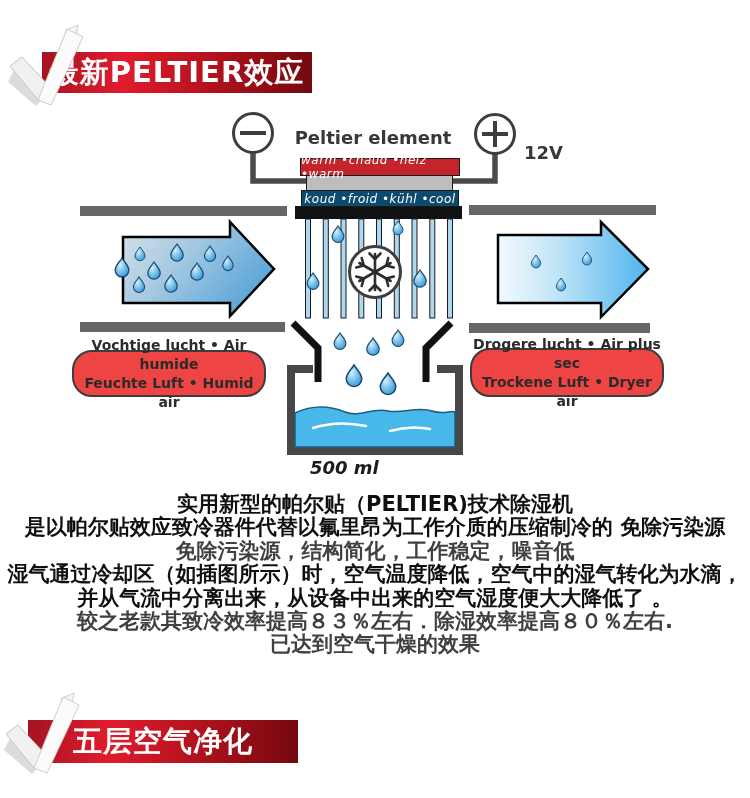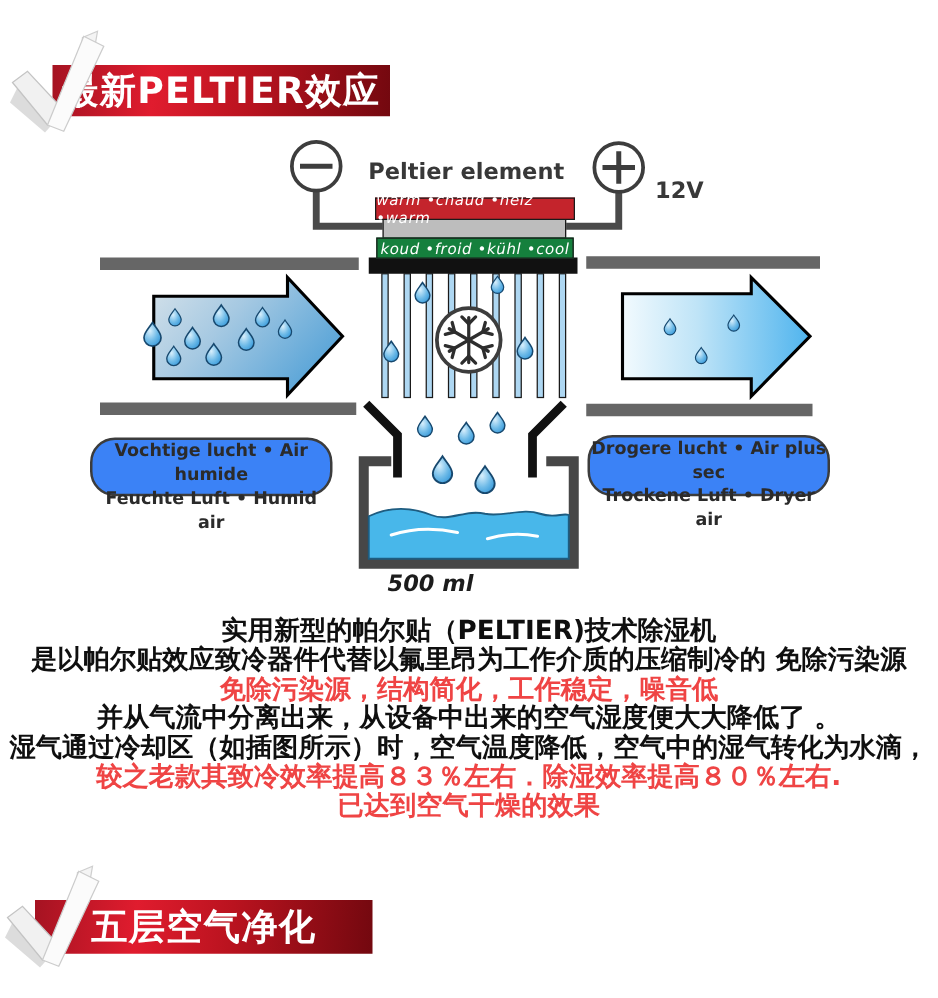--- a/index.html
+++ b/index.html
@@ -25,43 +25,43 @@
 
   .stack-bar {
     position:absolute; box-sizing:border-box; border:1.5px solid #1a1a1a;
     display:flex; align-items:center; justify-content:center;
     font-style:italic; color:#fff; font-size:12px; font-weight:400;
     letter-spacing:0.5px;
   }
   #hot-bar  { left:300px; top:158px; width:160px; height:18px; background:#c4242c; }
   #plate    { position:absolute; box-sizing:border-box; left:306px; top:175px; width:147px; height:16px;
               background:#bdbdbd; border:1.5px solid #1a1a1a; }
-  #cold-bar { left:301px; top:190px; width:158px; height:17px; background:#15803d; }
+  #cold-bar { left:301px; top:190px; width:158px; height:17px; background:#0c4a6e; }
 
   .diagram-text { position:absolute; font-weight:bold; color:#383838; font-size:18px; }
   #peltier-title { left:280px; top:127px; width:186px; text-align:center; }
   #voltage-label { left:524px; top:142px; }
   #capacity-label { left:310px; top:457px; width:130px; 
                     font-style:italic; font-weight:600; color:#1c1c1c; font-size:18px; }
 
   .yellow-label {
-    position:absolute; box-sizing:border-box; background:#3b82f6; border:2px solid #3c3c3c;
-    border-radius:20px; display:flex; flex-direction:column; justify-content:space-between;
+    position:absolute; box-sizing:border-box; background:#ef4444; border:2px solid #3c3c3c;
+    border-radius:20px; display:flex; flex-direction:column; justify-content:center;
     text-align:center; font-weight:bold; font-size:14px; line-height:19px; color:#2b2b2b;
   }
   #humid-label { left:72px;  top:350px; width:194px; height:47px; }
   #dry-label   { left:470px; top:348px; width:194px; height:49px; }
 
   
   .desc {
     position:absolute; left:0; top:493px; width:750px; text-align:center;
     font-weight:bold; font-size:21px; line-height:23.4px; color:#0f0f0f;
   }
   .desc div { white-space:nowrap; }
-  .desc .red { color:#ef4444; }
+  .desc .red { color:#404040; }
 </style>
 </head>
 <body>
 
 <div class="banner banner-top">
   <span>最新PELTIER效应</span>
 </div>
 <svg class="ribbon ribbon-top" viewBox="0 0 132 96">
   <polygon points="62,6 74,1 69,30 60,30" fill="#f4f4f4" stroke="#cfcfcf" stroke-width="1"></polygon>
   <polygon points="10,46 4,58 32,82 40,73" fill="#dcdcdc"></polygon>
@@ -219,22 +219,22 @@
   <div>Drogere lucht • Air plus sec</div>
   <div>Trockene Luft • Dryer air</div>
 </div>
 
 <div id="capacity-label" class="diagram-text">500 ml</div>
 
 <div class="desc">
   <div>实用新型的帕尔贴（PELTIER)技术除湿机</div>
   <div>是以帕尔贴效应致冷器件代替以氟里昂为工作介质的压缩制冷的 免除污染源</div>
   <div class="red">免除污染源，结构简化，工作稳定，噪音低</div>
+  <div>湿气通过冷却区（如插图所示）时，空气温度降低，空气中的湿气转化为水滴，</div>
   <div>并从气流中分离出来，从设备中出来的空气湿度便大大降低了 。</div>
-  <div>湿气通过冷却区（如插图所示）时，空气温度降低，空气中的湿气转化为水滴，</div>
   <div class="red">较之老款其致冷效率提高８３％左右．除湿效率提高８０％左右.</div>
   <div class="red">已达到空气干燥的效果</div>
 </div>
 
 <div class="banner banner-bottom">
   <span>五层空气净化</span>
 </div>
 <svg class="ribbon ribbon-bottom" viewBox="0 0 132 96">
   <polygon points="62,6 74,1 69,30 60,30" fill="#f4f4f4" stroke="#cfcfcf" stroke-width="1"></polygon>
   <polygon points="10,46 4,58 32,82 40,73" fill="#dcdcdc"></polygon>

